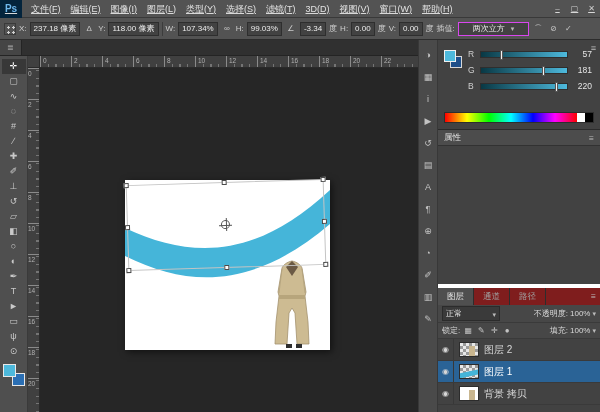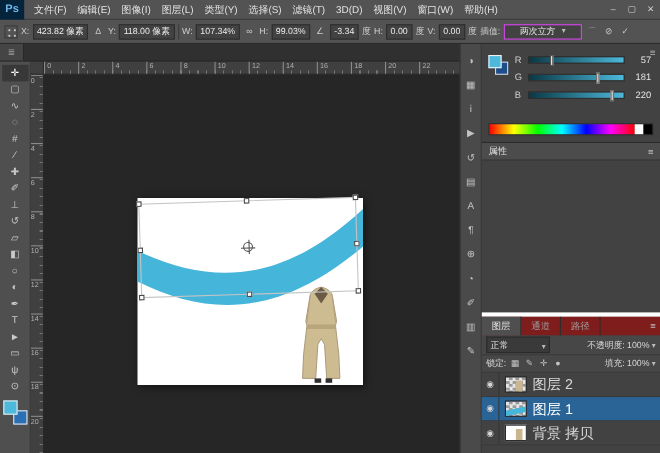--- a/index.html
+++ b/index.html
@@ -1,20 +1,20 @@
 <!DOCTYPE html>
 <html><head>
 <meta charset="utf-8">
 <style>
   * { margin:0; padding:0; box-sizing:border-box; font-family:"Liberation Sans","DejaVu Sans",sans-serif; }
   html,body { width:600px; height:412px; background:#282828; }
   .app { position:relative; width:600px; height:412px; overflow:hidden; background:#282828; color:#d8d8d8; }
 
   
-  .menubar { position:absolute; left:0; top:0; width:600px; height:18px; background:#535353; border-bottom:1px solid #393939; display:flex; align-items:center; font-size:9px; }
+  .menubar { position:absolute; left:0; top:0; width:600px; height:18px; background:#535353; border-bottom:1px solid #393939; display:flex; align-items:center; font-size:9px;text-decoration:underline; }
   .pslogo { width:22px; height:18px; background:#04243c; color:#6fb9ee; font-size:10px; font-weight:bold; text-align:center; line-height:18px; margin-right:4px; }
   .menu-item { padding:0 5px; line-height:18px; color:#e2e2e2; cursor:default; }
   .win-controls { margin-left:auto; display:flex; }
   .win-btn { width:17px; text-align:center; line-height:18px; color:#cfcfcf; font-size:8px; }
 
   
   .optionsbar { position:absolute; left:0; top:18px; width:600px; height:22px; background:#535353; border-bottom:1px solid #2c2c2c; display:flex; align-items:center; gap:3px; padding:0 4px; font-size:8px; }
   .refpoint { width:12px; height:12px; background-image:radial-gradient(#d0d0d0 1px, transparent 1.2px); background-size:5px 5px; background-position:1px 1px; border:1px solid #3a3a3a; flex:none; }
   .ob-label { color:#cfcfcf; flex:none; }
   .field { background:#424242; border:1px solid #2e2e2e; color:#ececec; padding:1px 3px; line-height:10px; white-space:nowrap; flex:none; }
@@ -96,21 +96,21 @@
   .lp-row2 { height:16px; background:#474747; display:flex; align-items:center; gap:3px; padding:0 4px; border-bottom:1px solid #3a3a3a; font-size:8px; }
   .lock-icon { width:10px; text-align:center; color:#c3c3c3; font-size:8px; }
   .lp-right { margin-left:auto; display:flex; align-items:center; gap:2px; }
   .layer-row { height:22px; display:flex; align-items:center; border-bottom:1px solid #3a3a3a; background:#424242; }
   .layer-row.selected { background:#2a6396; color:#fff; }
   .eye-cell { width:16px; align-self:stretch; border-right:1px solid #383838; display:flex; align-items:center; justify-content:center; color:#d6d6d6; font-size:8px; }
   .thumb { position:relative; width:20px; height:15px; margin:0 5px; border:1px solid #2c2c2c; background:repeating-conic-gradient(#9a9a9a 0% 25%, #e8e8e8 0% 50%) 0 0/6px 6px; overflow:hidden; }
   .thumb.white { background:#fff; }
   .thumb-mark-cyan { position:absolute; left:-2px; bottom:2px; width:26px; height:5px; background:#45b5d9; transform:rotate(-12deg); }
   .thumb-mark-coat { position:absolute; right:3px; bottom:0; width:6px; height:10px; background:#c9b68f; }
-  .layer-name { font-size:13px; }
+  .layer-name { font-size:10px; }
 </style>
 </head>
 <body>
 
 <div class="app">
 
   <div class="menubar">
     <div class="pslogo">Ps</div>
     <span class="menu-item">文件(F)</span>
     <span class="menu-item">编辑(E)</span>
@@ -126,21 +126,21 @@
     <div class="win-controls">
       <span class="win-btn">–</span>
       <span class="win-btn">▢</span>
       <span class="win-btn">✕</span>
     </div>
   </div>
 
   <div class="optionsbar">
     <span class="refpoint"></span>
     <span class="ob-label">X:</span>
-    <span class="field">423.82 像素</span>
+    <span class="field">237.18 像素</span>
     <span class="ob-icon">Δ</span>
     <span class="ob-label">Y:</span>
     <span class="field">118.00 像素</span>
     <span class="ob-sep"></span>
     <span class="ob-label">W:</span>
     <span class="field">107.34%</span>
     <span class="ob-icon">∞</span>
     <span class="ob-label">H:</span>
     <span class="field">99.03%</span>
     <span class="ob-icon">∠</span>

